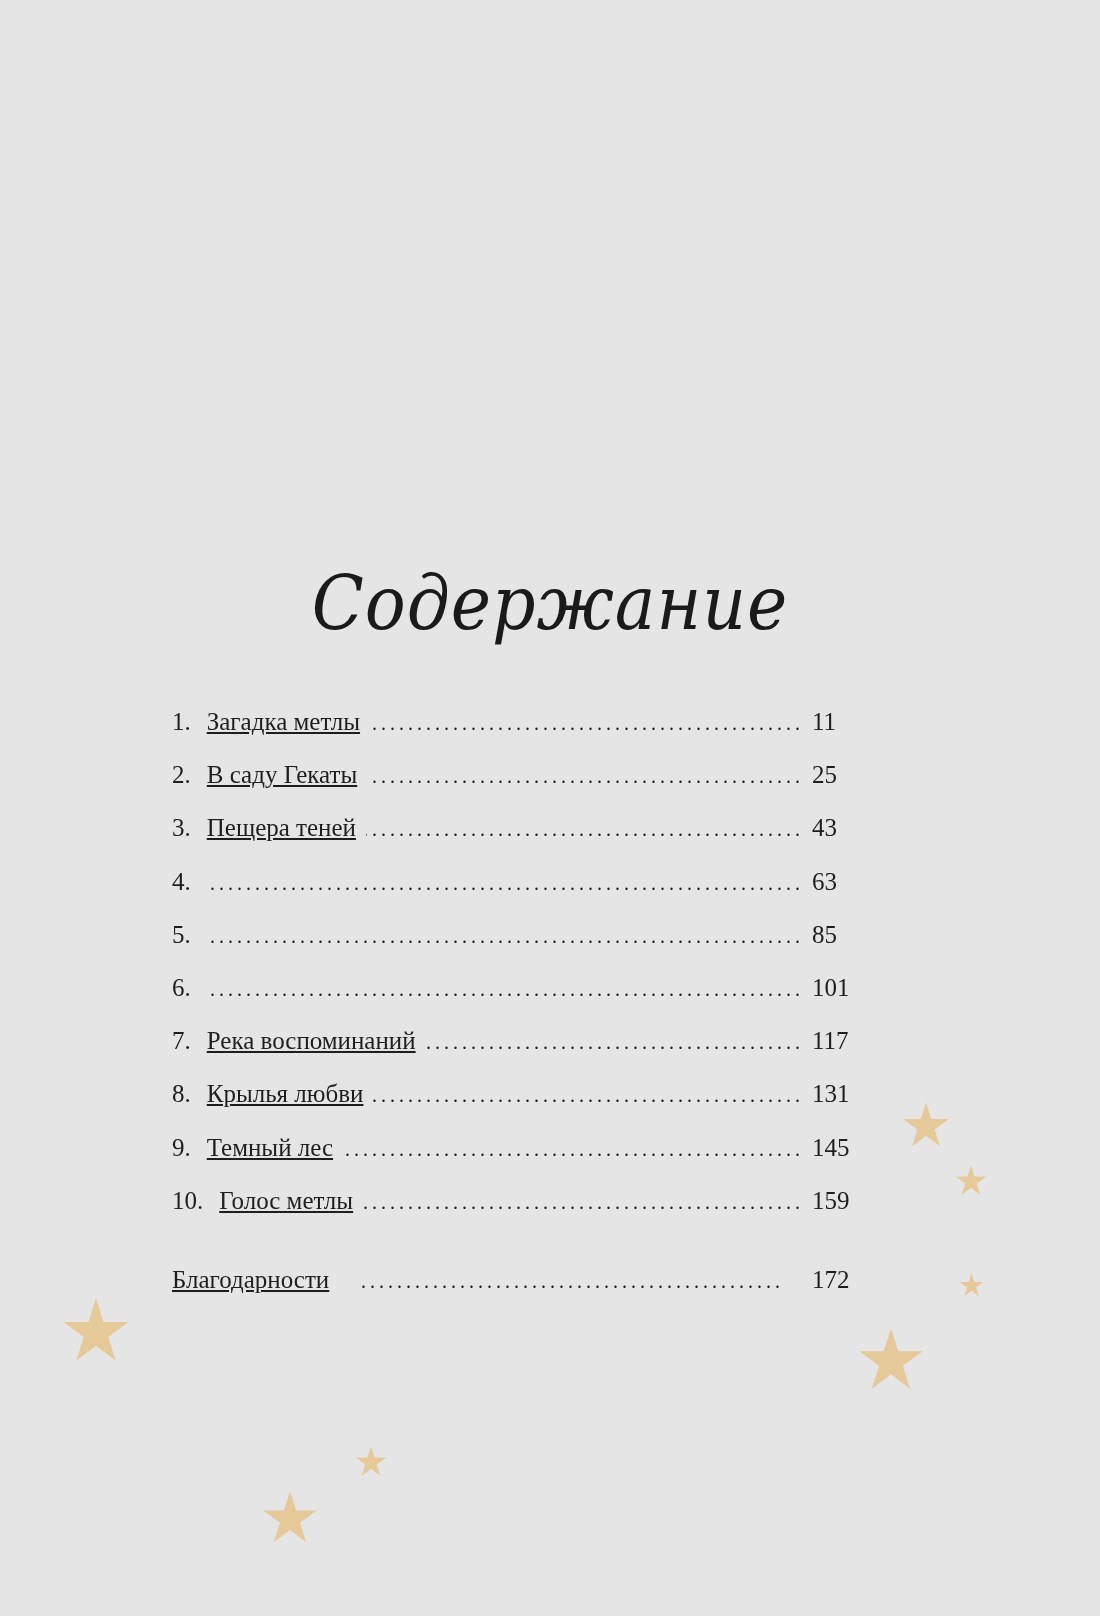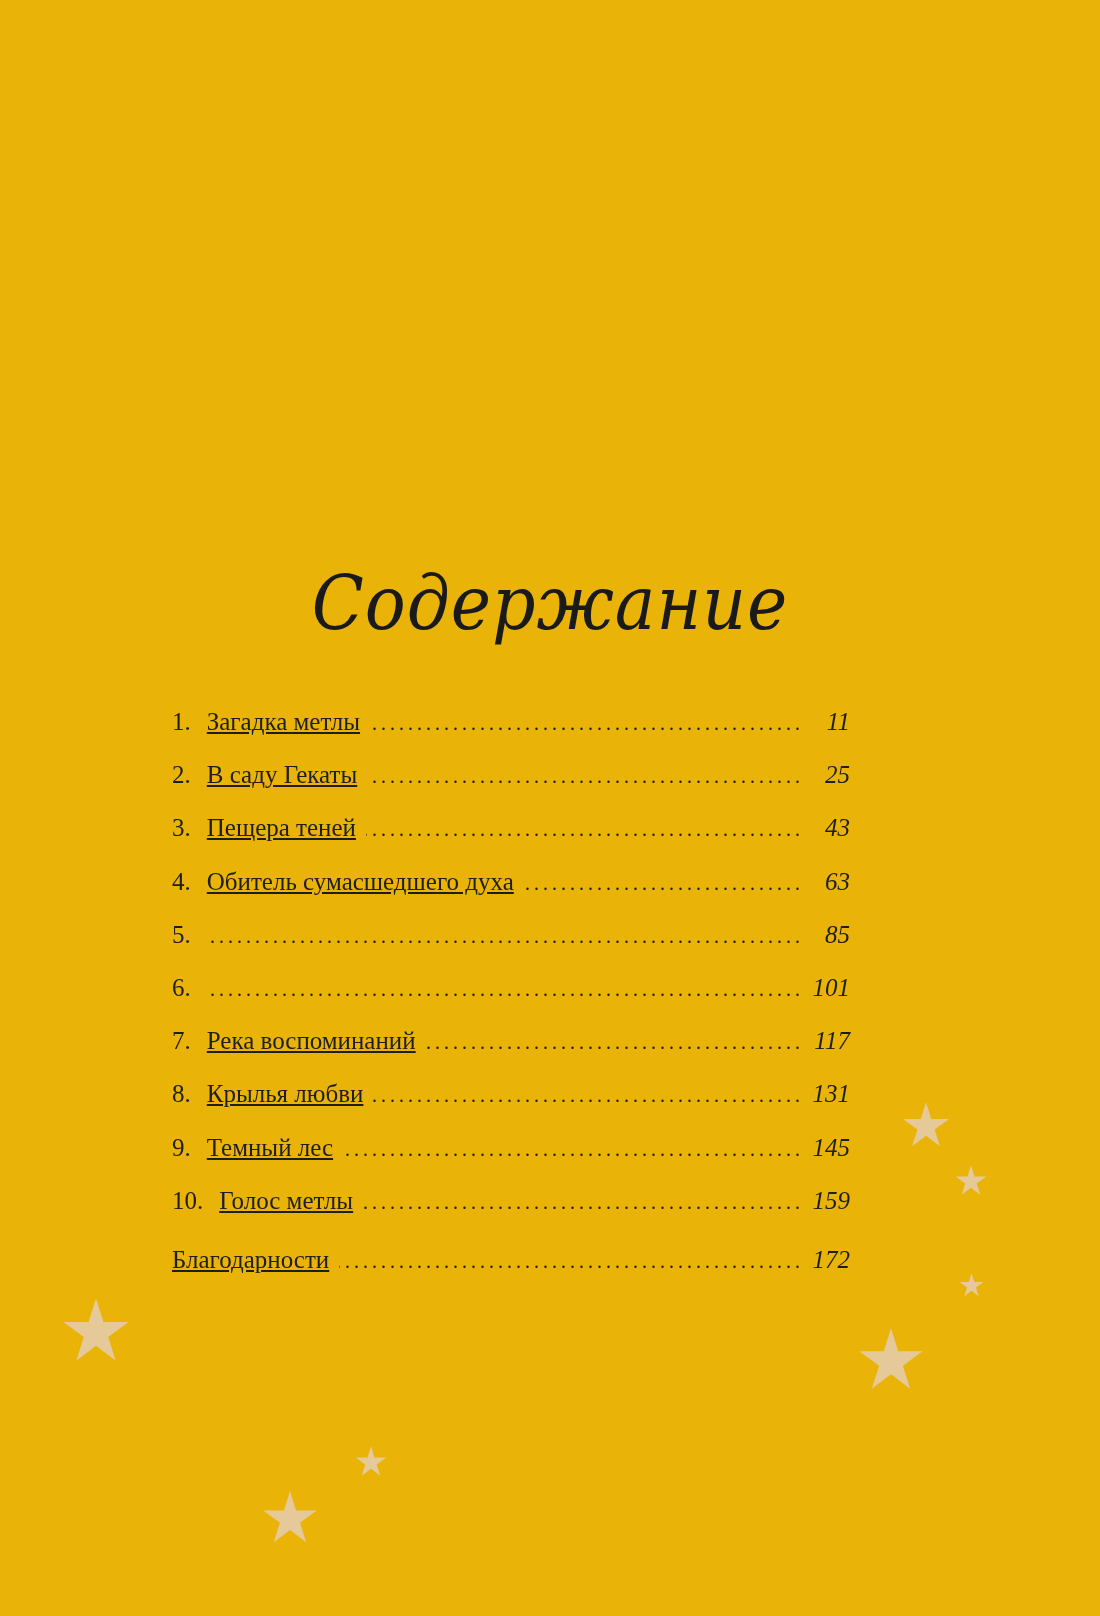--- a/index.html
+++ b/index.html
@@ -1,37 +1,37 @@
 <!DOCTYPE html>
 <html><head>
   <meta charset="utf-8">
   <style>
     html, body { margin: 0; padding: 0; background: #ffffff; }
     body { width: 1100px; height: 1616px; position: relative; overflow: hidden; }
-    .page { position: absolute; inset: 0; background: #eab308; }
+    .page { position: absolute; inset: 0; background: #e5e5e5; }
     .title {
       position: absolute; left: 0; width: 1100px; top: 560px; text-align: center;
       font-family: "DejaVu Serif", serif; font-style: italic; font-size: 74px;
       color: #1a1a1a; letter-spacing: 1px; transform: scaleX(0.92);
     }
     .toc {
       position: absolute; left: 172px; width: 678px; top: 708px;
       font-family: "Liberation Serif", serif; font-size: 25px; color: #1e1e1e;
     }
     .toc-row {
       display: flex; align-items: baseline; height: 53.2px; white-space: nowrap;
     }
     .toc-row .num { flex: 0 0 auto; margin-right: 16px; }
     .toc-row .label { flex: 0 0 auto; padding-right: 10px; text-decoration: underline; }
     .toc-row .dots {
       flex: 1 1 auto; overflow: hidden; letter-spacing: 4px; color: #1e1e1e;
       font-size: 20px; text-align: right; direction: rtl;
     }
-    .toc-row .page-num { flex: 0 0 auto; padding-left: 8px; min-width: 38px; text-align: right; font-style: italic; }
-    .toc-row.extra { margin-top: 6px; }
+    .toc-row .page-num { flex: 0 0 auto; padding-left: 8px; min-width: 38px; text-align: left; }
+    .toc-row.extra { margin-top: 26px; gap: 20px; }
     .star { position: absolute; }
     .star svg { display: block; width: 100%; height: 100%; }
   </style>
 </head>
 <body>
 
 <div class="page">
 
   <div class="title">Содержание</div>
 
@@ -49,21 +49,20 @@
       <span class="page-num">25</span>
     </div>
     <div class="toc-row">
       <span class="num">3.</span>
       <span class="label">Пещера теней</span>
       <span class="dots">....................................................................</span>
       <span class="page-num">43</span>
     </div>
     <div class="toc-row">
       <span class="num">4.</span>
-      <span class="label">Обитель сумасшедшего духа</span>
       <span class="dots">....................................................................</span>
       <span class="page-num">63</span>
     </div>
     <div class="toc-row">
       <span class="num">5.</span>
       <span class="dots">....................................................................</span>
       <span class="page-num">85</span>
     </div>
     <div class="toc-row">
       <span class="num">6.</span>

